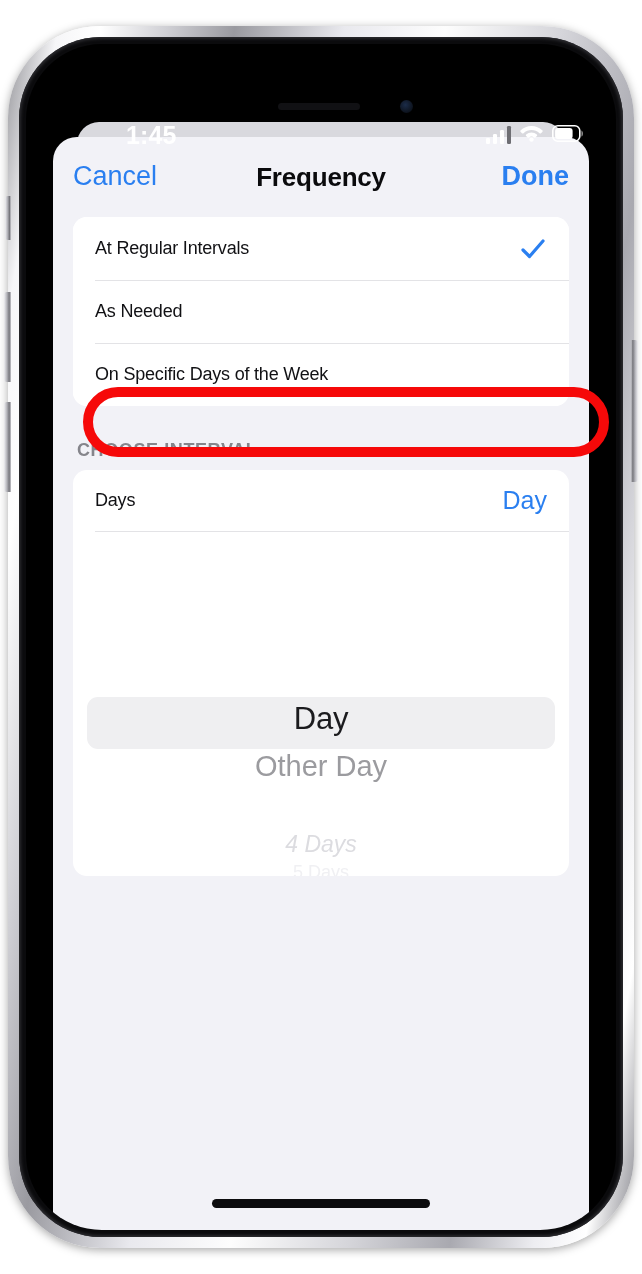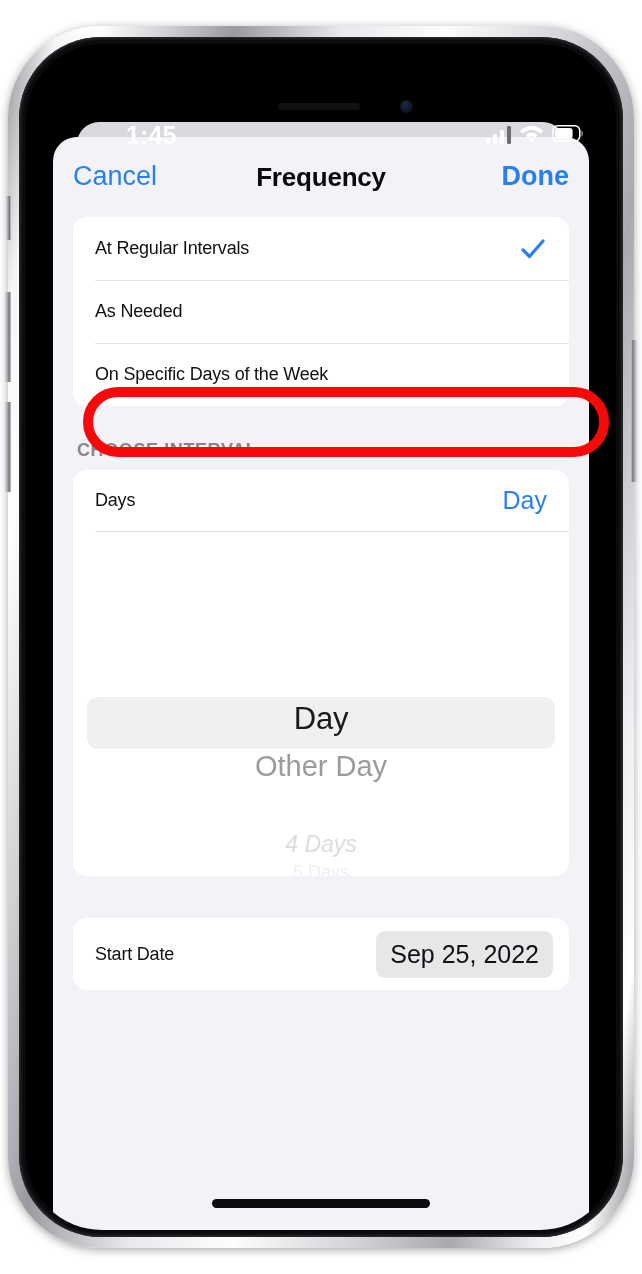--- a/index.html
+++ b/index.html
@@ -385,27 +385,20 @@
         <div id="picker-selection-band"></div>
 
         <div class="wheel-item" id="wheel-sel">Day</div>
         <div class="wheel-item" id="wheel-n1">Other Day</div>
         <div class="wheel-item" id="wheel-n3">4 Days</div>
         <div class="wheel-item" id="wheel-n4">5 Days</div>
       </div>
 
     </div>
 
-    <div id="start-date-card">
-      <div id="start-date-row">
-        <span class="row-label">Start Date</span>
-        <span class="row-spacer"></span>
-        <span id="start-date-value">Sep 25, 2022</span>
-      </div>
-    </div>
 
   </div>
 
   <div id="status-bar">
     <div id="status-time">1:45</div>
     <div id="status-icons">
       <span class="bars">
         <i class="b1"></i>
           <i class="b2"></i>
           <i class="b3"></i>

